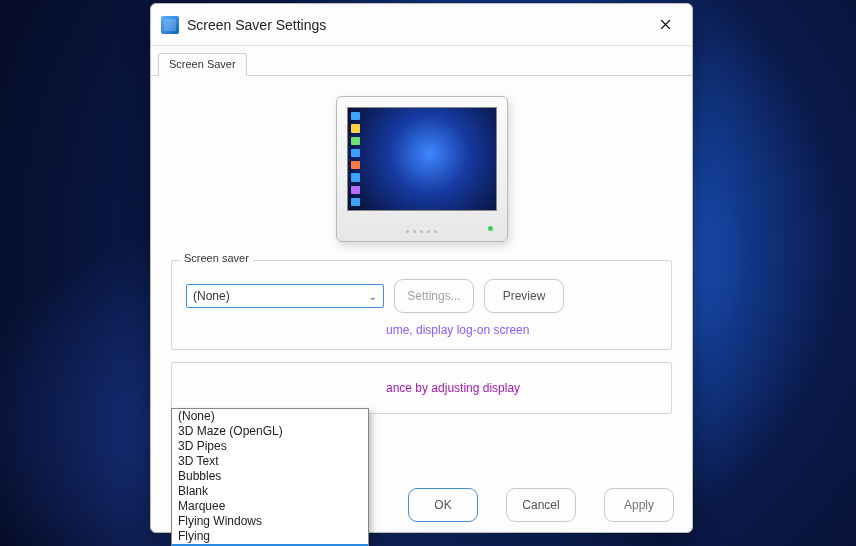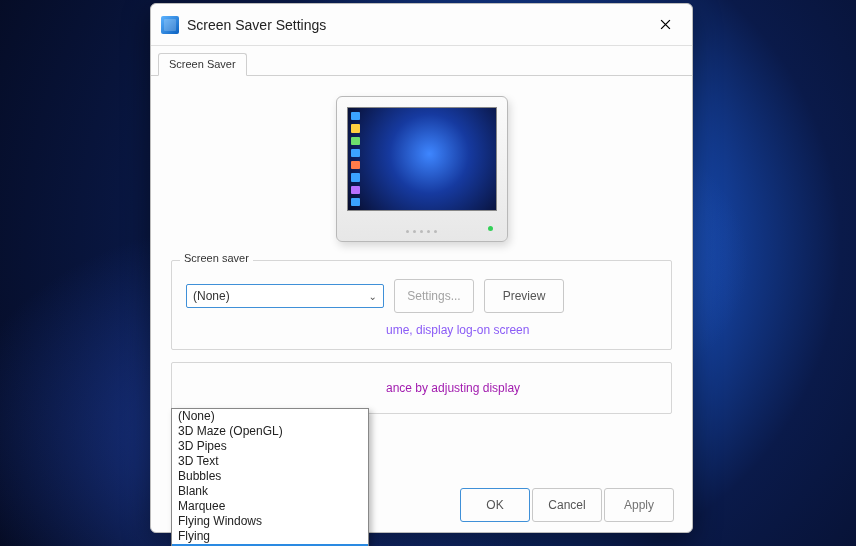--- a/index.html
+++ b/index.html
@@ -115,21 +115,21 @@
     flex: 0 0 198px; height:24px;
     border:1px solid #3f90d8;border-radius:2px;
     background:#fff;
     display:flex;align-items:center;justify-content:space-between;
     padding:0 6px; font-size:12px;color:#333;
     cursor:pointer;
   }
   .combo .chev{font-size:10px;color:#555}
   .btn{
     height:24px;min-width:80px;padding:16px 12px;
-    border:1px solid #c8c8c8;border-radius:3px;
+    border:1px solid #c8c8c8;border-radius:9px;
     background:#fdfdfd;font-size:12px;color:#555;
     display:flex;align-items:center;justify-content:center;
     cursor:pointer;
   }
   .btn.disabled{color:#a3a3a3;cursor:default}
 
   .hint-row{margin-top:10px;font-size:12px;color:#8b5cf6}
 
   
   .dropdown{
@@ -145,21 +145,21 @@
   .ddi{
     font-size:12px;color:#222;
     padding:0 6px;height:15px;line-height:15px;
     cursor:pointer;white-space:nowrap;
   }
   .ddi.sel{background:#2a8ae2;color:#fff}
 
   
   .footer{
     position:absolute;bottom:10px;right:18px;
-    display:flex;gap:2px;
+    display:flex;gap:28px;
   }
   .footer .btn{min-width:70px}
   .footer .btn.primary{border-color:#3f90d8}
   .footer .btn.apply{color:#737373}
 </style>
 </head>
 <body>
 <div class="swirl"></div>
 
 <div class="dialog">

